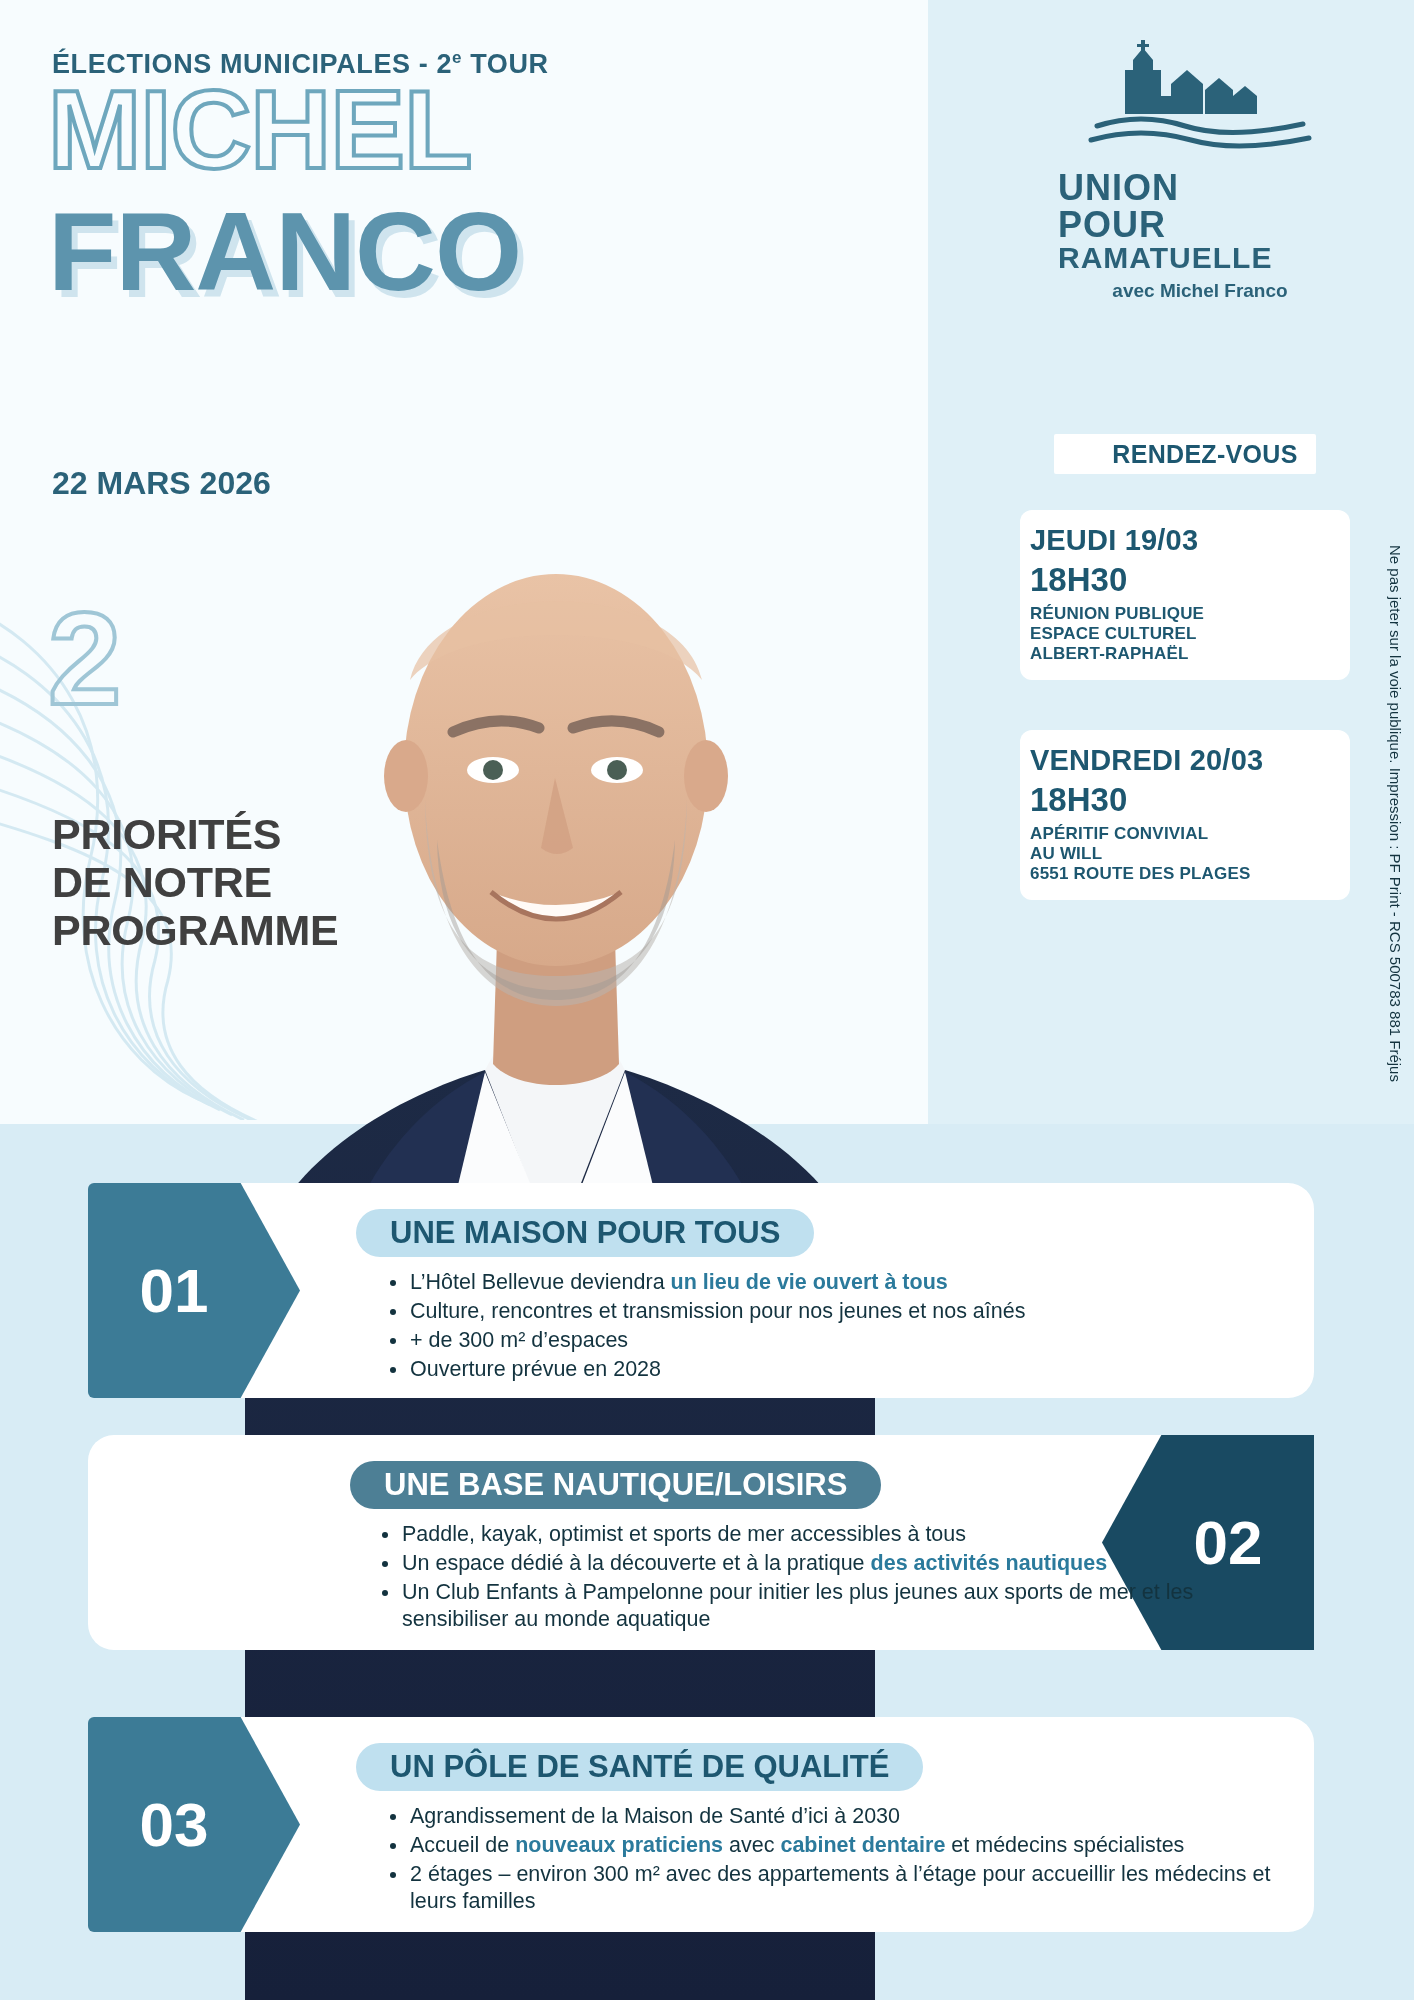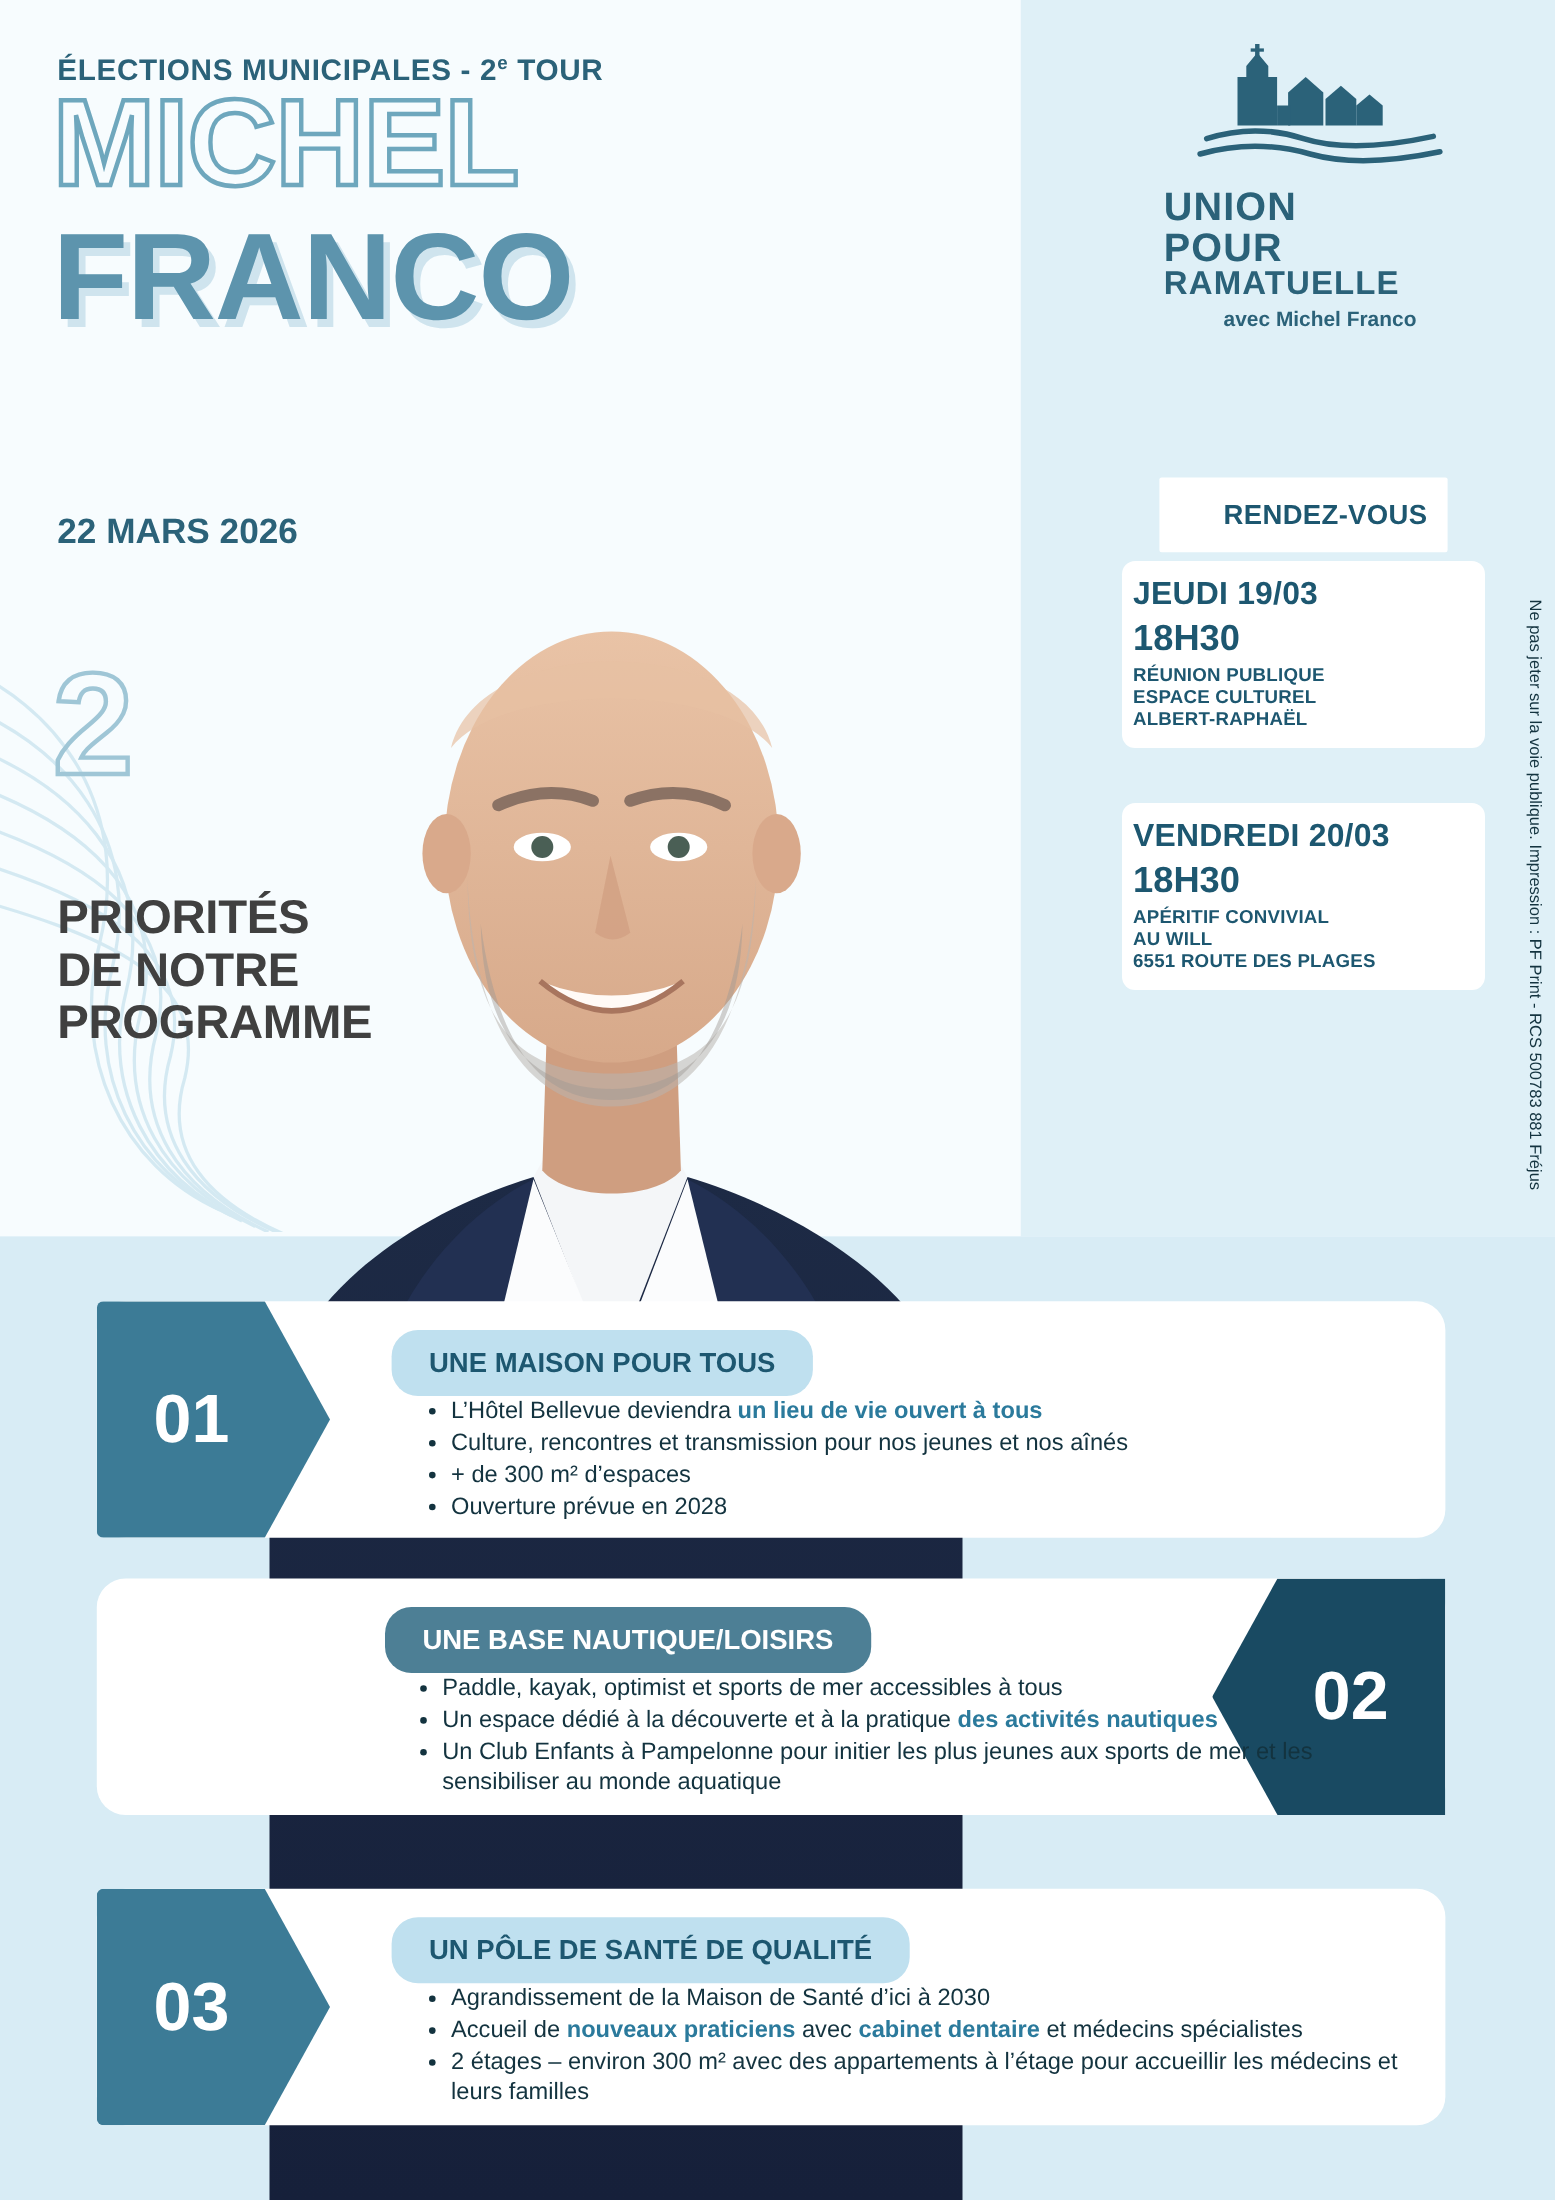--- a/index.html
+++ b/index.html
@@ -127,21 +127,21 @@
     color: #2b6279;
   }
   .logo-mark { width: 250px; height: 130px; margin: 0 auto; display: block; }
   .logo-l1 { font-size: 36px; font-weight: bold; letter-spacing: 1px; line-height: 1.02; text-align: left; padding-left: 8px; }
   .logo-l2 { font-size: 19px; font-weight: bold; margin-top: 6px; }
 
   
   .rdv-title {
     position: absolute;
     right: 98px; top: 434px;
-    width: 262px; height: 68px;
+    width: 262px; height: 40px;
     background: #fff;
     border-radius: 2px;
     color: #1d5770;
     font-size: 25px;
     font-weight: bold;
     display: flex; align-items: center; justify-content: center;
     letter-spacing: .3px;
     padding-left: 40px;
   }
   .rdv-card {
@@ -192,24 +192,24 @@
   }
   .prio .arrow.right {
     right: 0;
     background: #194a62;
     clip-path: polygon(28% 0, 100% 0, 100% 100%, 28% 100%, 0 50%);
     padding-left: 40px;
   }
   .prio .pill {
     position: absolute;
     top: 26px;
-    height: 60px;
+    height: 48px;
     border-radius: 24px;
     display: flex; align-items: center; justify-content: center;
-    font-size: 25px;
+    font-size: 31px;
     font-weight: bold;
     padding: 0 34px;
   }
   .pill.lightblue { background: #bfe0ef; color: #1d5770; }
   .pill.dark { background: #4d7f95; color: #ffffff; }
 
   .prio ul {
     position: absolute;
     top: 86px;
     list-style: none;

